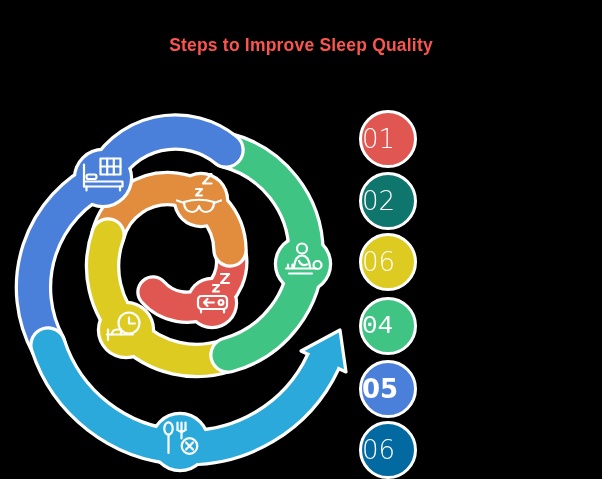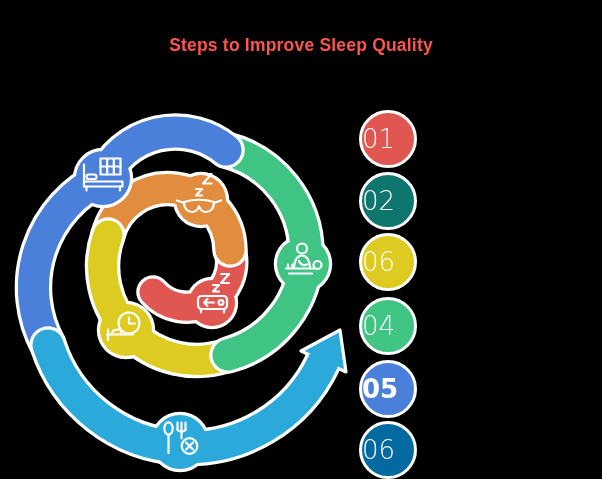--- a/index.html
+++ b/index.html
@@ -139,18 +139,18 @@
         <circle cx="189.5" cy="446" r="7.8"></circle>
         <path d="M186 442.5 l7 7 M193 442.5 l-7 7"></path>
       </g>
     </g>
   </svg>
 
   <div class="steps-col">
     <div class="step-badge" style="top: 0px; background-color: rgb(224, 87, 82);">01</div>
     <div class="step-badge" style="top: 62px; background-color: #0f766e;">02</div>
     <div class="step-badge" style="top: 123px; background-color: rgb(222, 203, 33);">06</div>
-    <div class="step-badge" style="top: 187px; background-color: rgb(63, 196, 132);">04</div>
+    <div class="step-badge" style="top: 187px; background-color: rgb(63, 196, 132); font-family: Liberation Mono, monospace;">04</div>
     <div class="step-badge" style="top: 250px; background-color: rgb(74, 128, 218); font-weight: bold;">05</div>
     <div class="step-badge" style="top: 311px; background-color: #0369a1;">06</div>
   </div>
 
 </div>
 
 </body></html>

